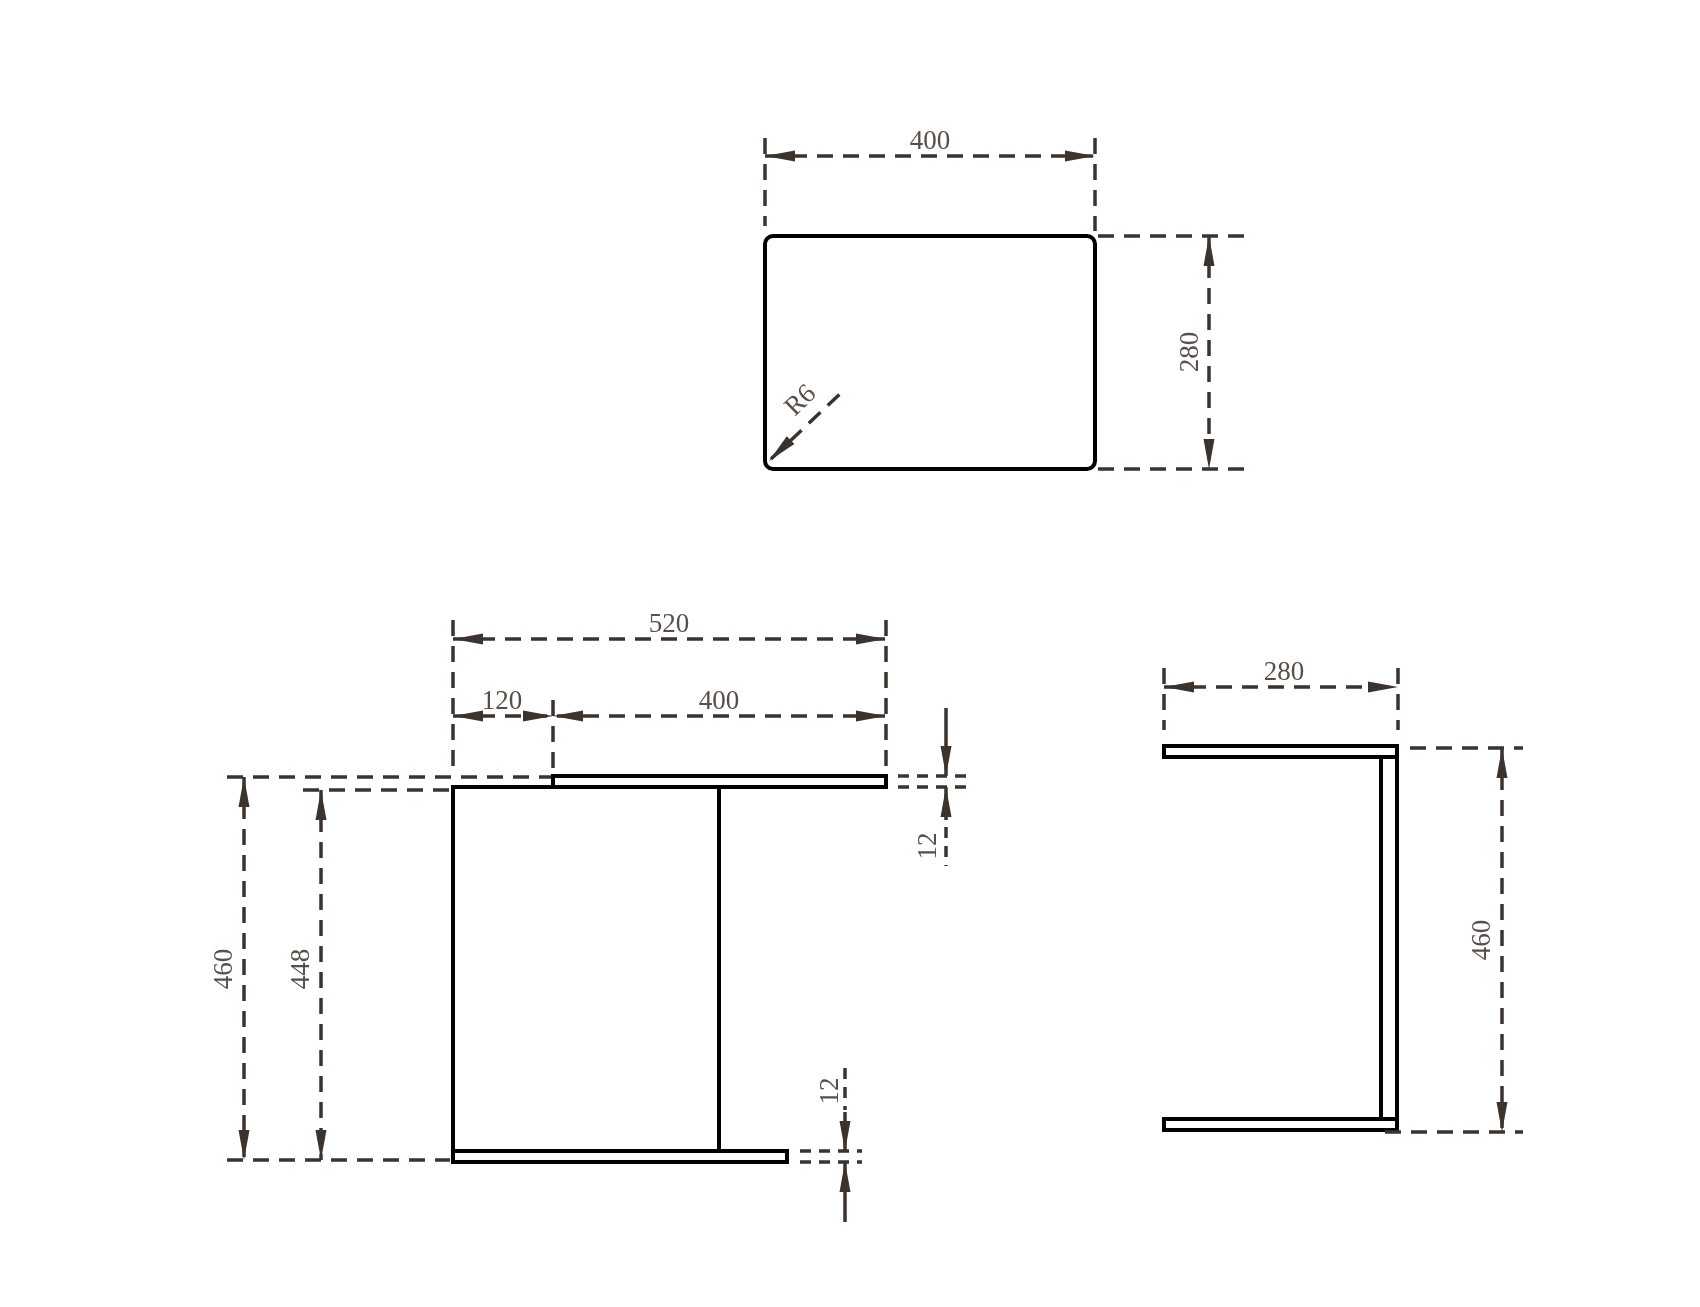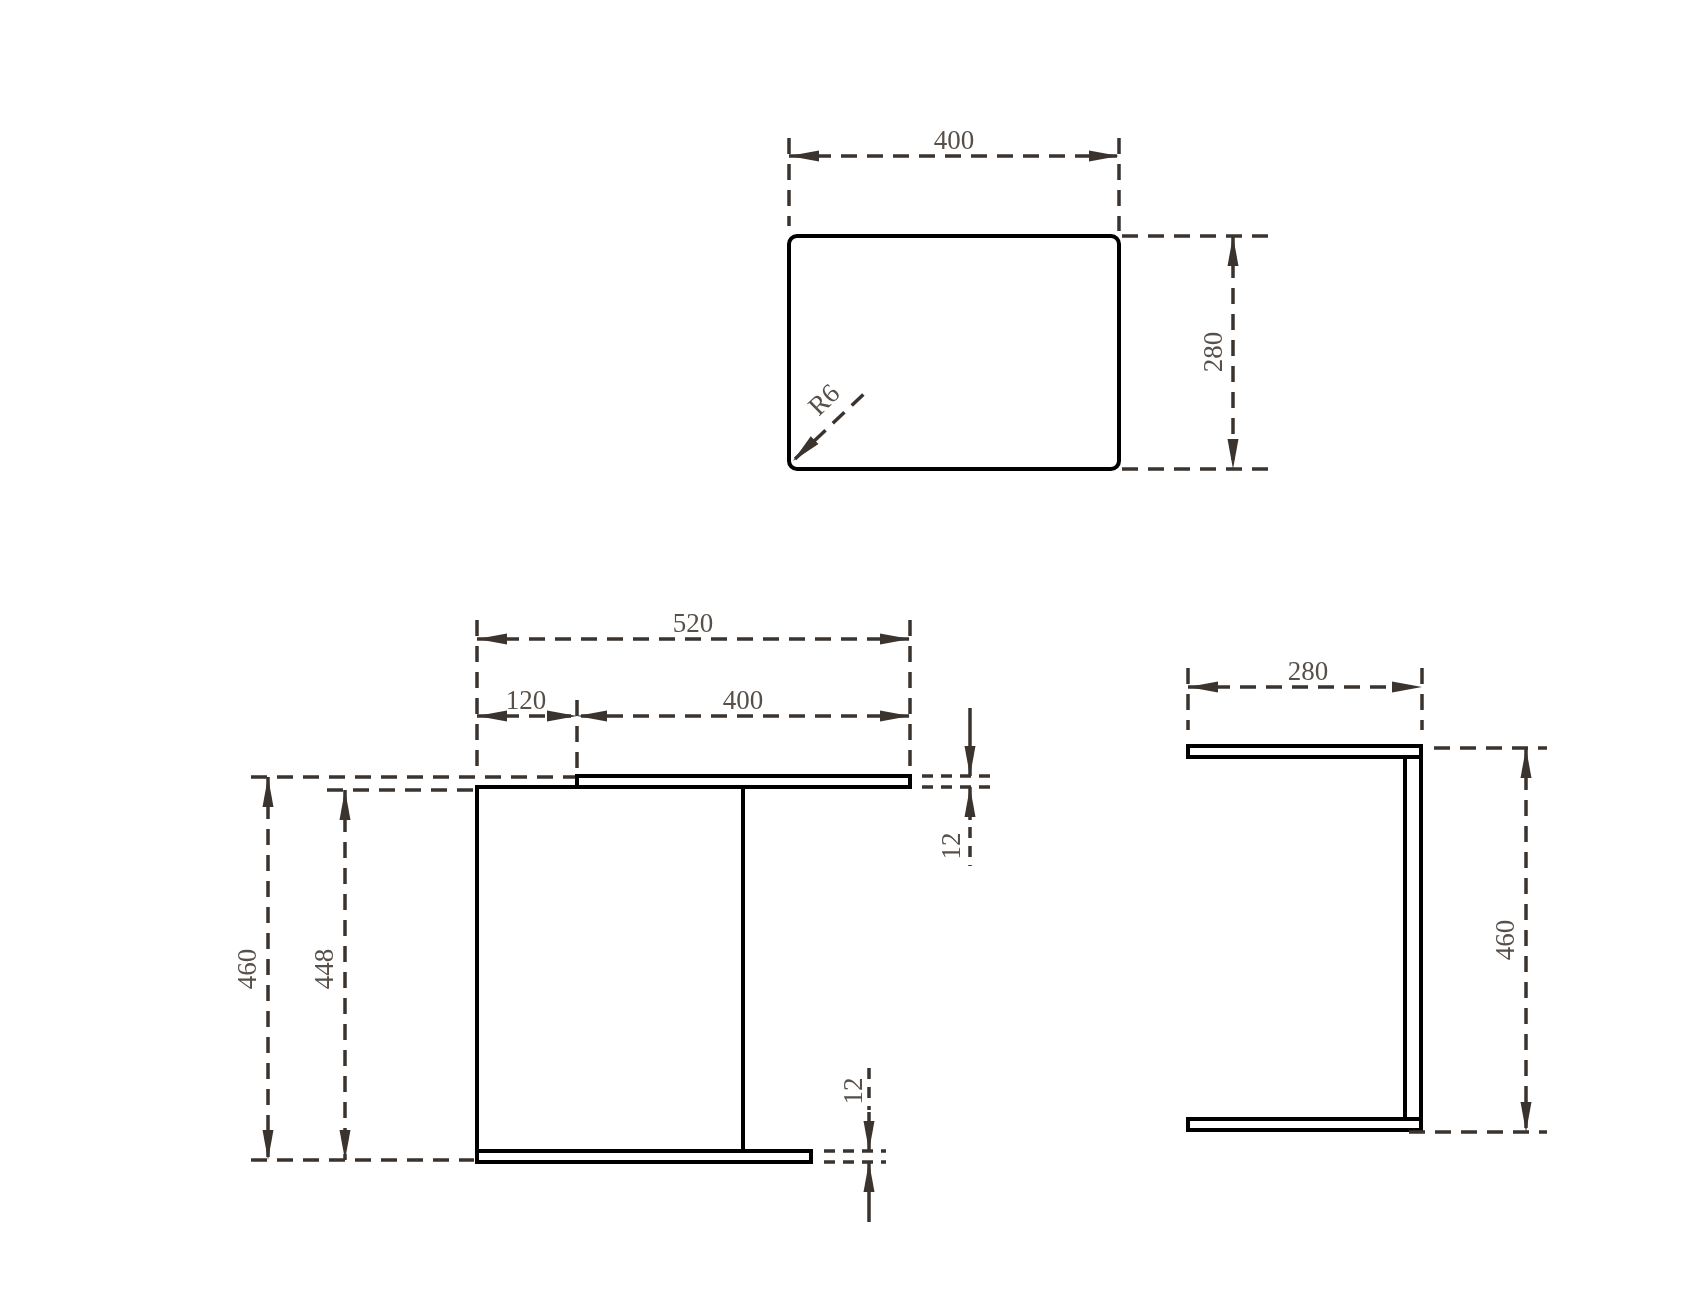--- a/index.html
+++ b/index.html
@@ -1,21 +1,21 @@
 <!DOCTYPE html>
 <html style="--object-line: #000000; --dim-line: #3a332e; --dim-text: #574f48; --background: #ffffff;"><head>
 <meta charset="utf-8">
 <title>Technical Drawing</title>
 <style>
   html,body{
     margin:0;padding:0;
     background:var(--background,#ffffff);
     font-family:"Liberation Serif","DejaVu Serif",serif;
   }
-  .canvas-wrap{width:1384px;height:1307px;position:relative;background:var(--background,#ffffff);padding-left:24px;}
+  .canvas-wrap{width:1384px;height:1307px;position:relative;background:var(--background,#ffffff);}
   svg{display:block;}
   .object-line{
     stroke:var(--object-line,#000000);
     stroke-width:4;
     fill:none;
     stroke-linejoin:miter;
   }
   .dim{
     stroke:var(--dim-line,#3a332e);
     stroke-width:3.5;

